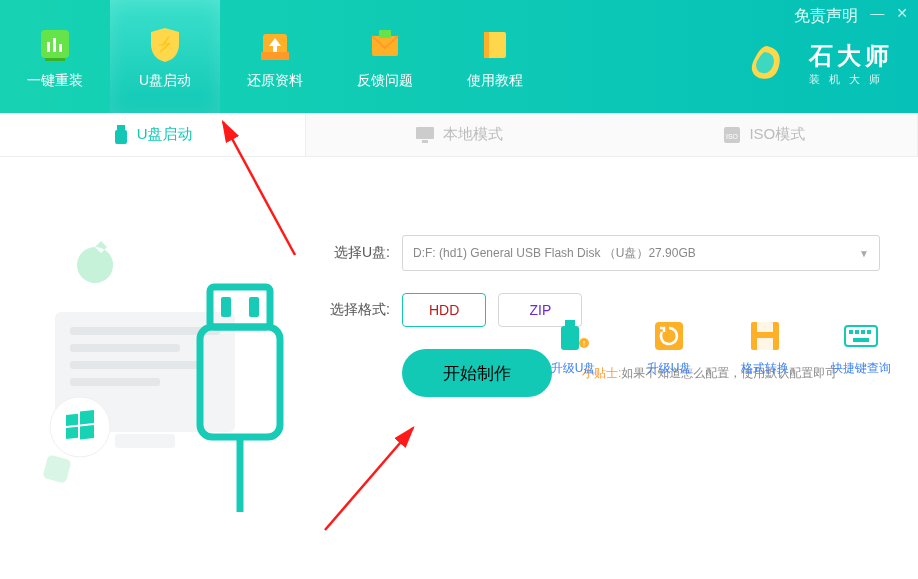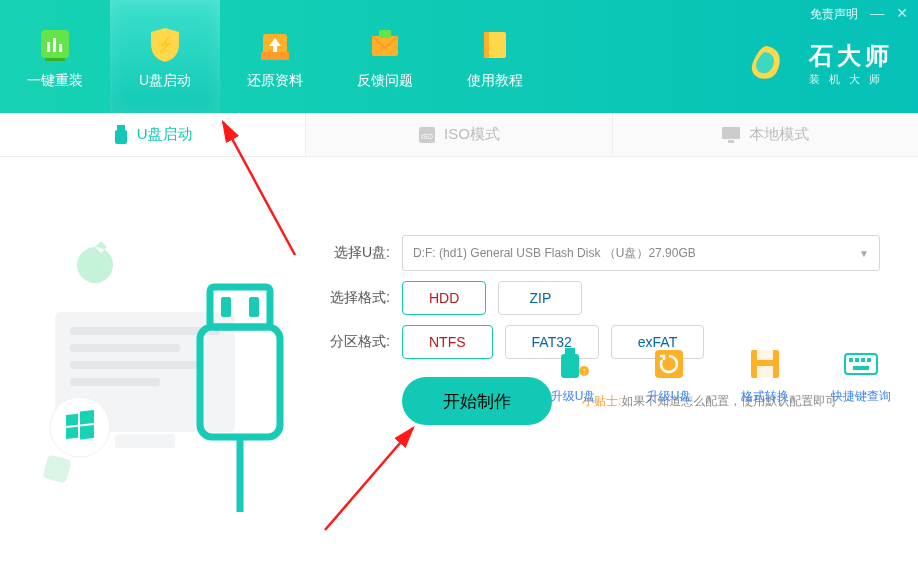--- a/index.html
+++ b/index.html
@@ -1,19 +1,19 @@
 <!DOCTYPE html>
 <html><head>
 <meta charset="utf-8">
 <style>
   * { margin: 0; padding: 0; box-sizing: border-box; font-family: "Microsoft YaHei", sans-serif; }
   body { width: 918px; height: 579px; overflow: hidden; background: #fff; position: relative; }
 
   .header { height: 113px; background: linear-gradient(90deg, #17d3b3, #05c1b7); display: flex; align-items: center; position: relative; }
-  .disclaimer { position: absolute; top: 6px; right: 60px; color: #e0fffa; font-size: 12px; }
+  .disclaimer { position: absolute; top: 6px; right: 60px; color: #e0fffa; font-size: 16px; }
   .window-controls { position: absolute; top: 5px; right: 10px; display: flex; gap: 12px; }
   .window-controls span { color: #bff5ed; font-size: 14px; cursor: pointer; }
 
   .nav { display: flex; height: 100%; }
   .nav-item { width: 110px; display: flex; flex-direction: column; align-items: center; justify-content: center; gap: 8px; cursor: pointer; position: relative; }
   .nav-item.active { background: linear-gradient(180deg, #3be0cc, #10c9b5); box-shadow: inset 0 0 20px rgba(255,255,255,0.15); }
   .nav-item span { color: #fff; font-size: 14px; }
   .nav-icon { width: 40px; height: 40px; display: flex; align-items: center; justify-content: center; }
 
   .brand { position: absolute; right: 25px; top: 40px; display: flex; align-items: center; gap: 20px; }
@@ -24,25 +24,25 @@
   .subtabs { height: 44px; display: flex; border-bottom: 1px solid #eee; }
   .subtab { flex: 1; display: flex; align-items: center; justify-content: center; gap: 8px; font-size: 15px; cursor: pointer; border-right: 1px solid #eee; background:#fafafa; }
   .subtab.active { color: #12c8b4; background:#fff; font-weight:500; }
   .subtab.inactive { color: #bcbcbc; }
 
   .content { position: relative; padding: 30px 0 0 0; }
 
   .left-illus { position: absolute; left: 35px; top: 55px; width: 250px; height: 300px; }
 
   .form-area { margin-left: 320px; width: 560px; }
-  .form-row { display: flex; align-items: center; margin-bottom: 10px; }
+  .form-row { display: flex; align-items: center; margin-bottom: 22px; }
   .label { width: 70px; font-size: 14px; color: #555; text-align: right; margin-right: 12px; }
   .select { flex: 1; height: 36px; border: 1px solid #d6d6d6; border-radius: 3px; display: flex; align-items: center; padding: 0 10px; font-size: 12px; color: #888; font-family:monospace; position: relative; }
   .select .arrow { position: absolute; right: 10px; color:#aaa; font-size:10px; }
-  .opt { height: 34px; padding: 0 26px; border: 1px solid #d6d6d6; border-radius: 4px; display: flex; align-items: center; justify-content: center; font-size: 14px; color: #0369a1; margin-right: 12px; cursor: pointer; min-width:84px; }
+  .opt { height: 34px; padding: 0 26px; border: 1px solid #d6d6d6; border-radius: 4px; display: flex; align-items: center; justify-content: center; font-size: 14px; color: #6d28d9; margin-right: 12px; cursor: pointer; min-width:84px; }
   .opt.selected { border-color: #12c8b4; color: #b91c1c; }
 
   .start-btn { width: 150px; height: 48px; background: #11c9b4; color: #000000; border-radius: 24px; display: flex; align-items: center; justify-content: center; font-size: 17px; cursor: pointer; margin-left: 82px; }
   .tip { font-size: 12px; color: #888; margin-left: 30px; text-align: right; }
   .tip .tip-label { color: #ff9a2d; }
 
   .bottom-tools { position: absolute; bottom: 20px; right: 25px; display: flex; gap: 32px; }
   .tool { display: flex; flex-direction: column; align-items: center; gap: 6px; cursor: pointer; width:64px; }
   .tool span { font-size: 12px; color: #3b82f6; white-space:nowrap; }
   .tool-icon { width: 36px; height: 36px; }
@@ -125,33 +125,33 @@
 </div>
 
 <div class="subtabs">
   <div class="subtab active">
     <svg width="16" height="20">
         <rect x="4" y="0" width="8" height="5" fill="#12c8b4"></rect>
         <rect x="2" y="5" width="12" height="14" rx="2" fill="#12c8b4"></rect>
       </svg>
     <span>U盘启动</span>
   </div>
+  <div class="subtab inactive" style="border-right:none">
+    <svg width="20" height="18">
+        <rect x="1" y="1" width="18" height="12" rx="1" fill="#ccc"></rect>
+        <rect x="7" y="14" width="6" height="3" fill="#ccc"></rect>
+      </svg>
+    <span>本地模式</span>
+  </div>
   <div class="subtab inactive">
     <svg width="18" height="18">
         <rect x="1" y="1" width="16" height="16" rx="2" fill="#ccc"></rect>
         <text x="9" y="13" text-anchor="middle" fill="#fff" font-size="7">ISO</text>
       </svg>
     <span>ISO模式</span>
-  </div>
-  <div class="subtab inactive" style="border-right:none">
-    <svg width="20" height="18">
-        <rect x="1" y="1" width="18" height="12" rx="1" fill="#ccc"></rect>
-        <rect x="7" y="14" width="6" height="3" fill="#ccc"></rect>
-      </svg>
-    <span>本地模式</span>
   </div>
 </div>
 
 <div class="content">
 
   <div class="left-illus">
     <svg width="250" height="320">
 
       <rect x="20" y="100" width="180" height="120" rx="6" fill="#f2f4f6"></rect>
       <rect x="35" y="115" width="150" height="8" rx="3" fill="#e4e7ea"></rect>
@@ -189,26 +189,20 @@
         <span class="arrow">▼</span>
       </div>
     </div>
 
     <div class="form-row">
       <div class="label">选择格式:</div>
       <div class="opt selected">HDD</div>
       <div class="opt">ZIP</div>
     </div>
 
-    <div class="form-row">
-      <div class="label">分区格式:</div>
-      <div class="opt selected">NTFS</div>
-      <div class="opt">FAT32</div>
-      <div class="opt">exFAT</div>
-    </div>
 
     <div class="form-row" style="margin-top:18px; align-items:center;">
       <div class="start-btn">开始制作</div>
       <div class="tip">
         <span class="tip-label">小贴士:</span><span>如果不知道怎么配置，使用默认配置即可</span>
       </div>
     </div>
   </div>
 
   <div class="bottom-tools">

